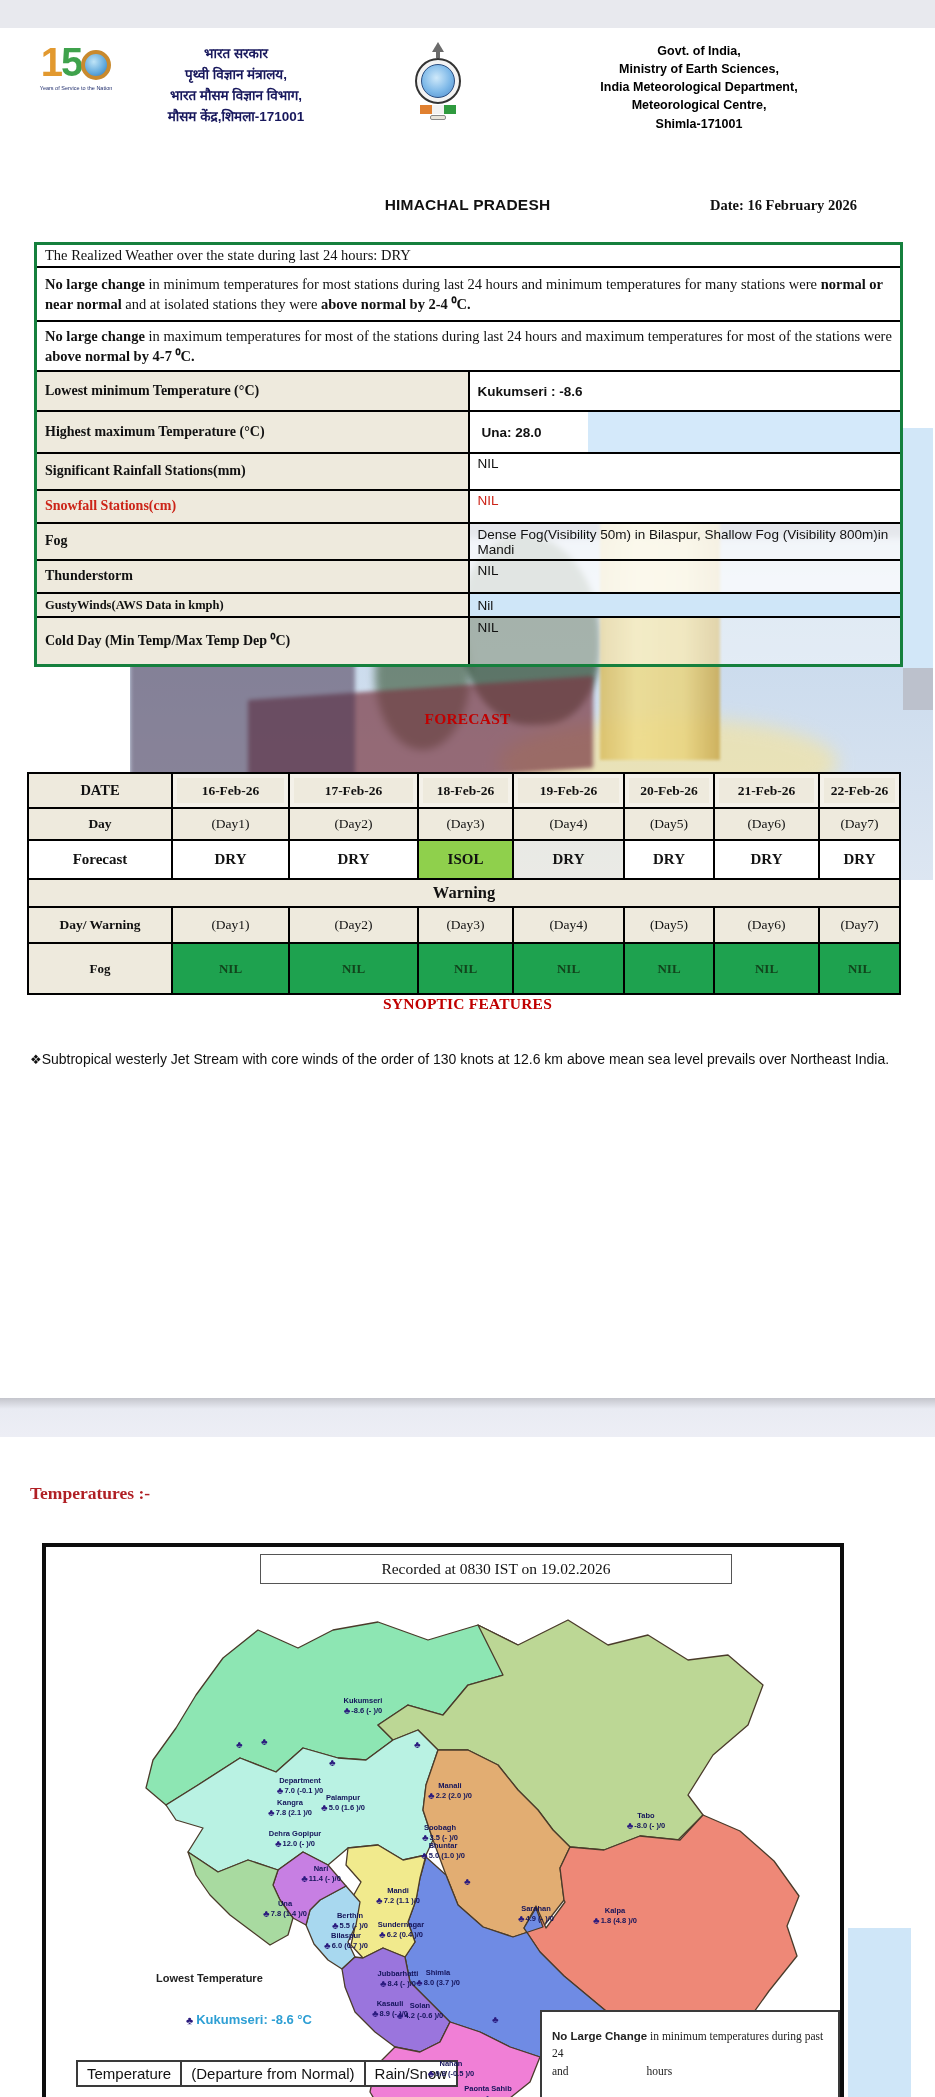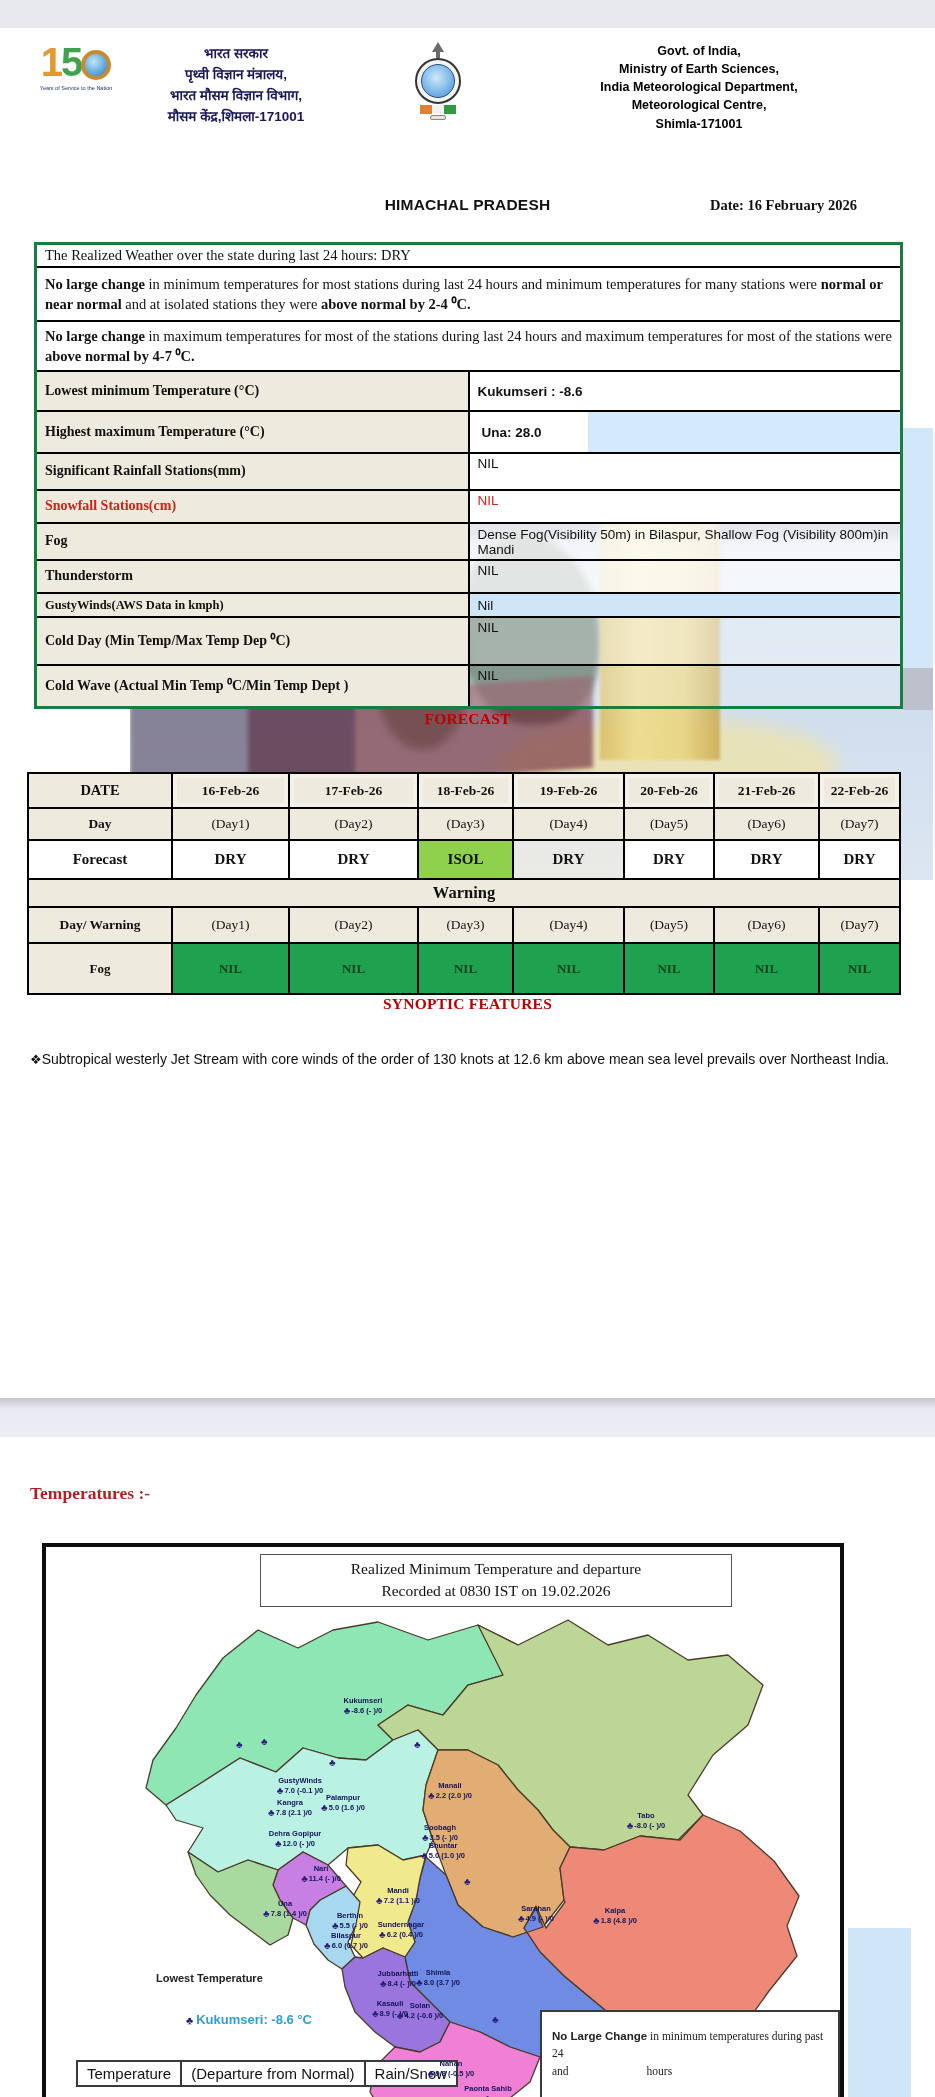--- a/index.html
+++ b/index.html
@@ -226,24 +226,20 @@
     <tr class="semi" style="height:33px;">
           <td class="lbl">Thunderstorm</td>
           <td class="val" style="vertical-align:top;">NIL</td>
         </tr>
     <tr class="gusty" style="height:24px;">
           <td class="lbl">GustyWinds(AWS Data in kmph)</td>
           <td class="val">Nil</td>
         </tr>
     <tr class="coldday" style="height:48px;">
           <td class="lbl">Cold Day (Min Temp/Max Temp Dep ⁰C)</td>
-          <td class="val" style="vertical-align:top;">NIL</td>
-        </tr>
-    <tr class="coldwave" style="height:42px;">
-          <td class="lbl">Cold Wave (Actual Min Temp ⁰C/Min Temp Dept )</td>
           <td class="val" style="vertical-align:top;">NIL</td>
         </tr>
   </tbody>
     </table>
 
   <div class="abs red-head z1" style="top:710px;">FORECAST</div>
   <table class="fc abs z1">
     <colgroup>
         <col style="width:144px">
         <col style="width:117px">
@@ -313,21 +309,20 @@
 
   <div class="abs red-head z1" style="top:995px;">SYNOPTIC FEATURES</div>
   <div class="abs synoptic z1">
     <div><span class="bullet">❖</span><span>Subtropical westerly Jet Stream with core winds of the order of 130 knots at 12.6 km above mean sea level prevails over Northeast India.</span></div>
   </div>
 
   <div class="abs temps-head z1">Temperatures :-</div>
 
   <div class="abs mapbox z1">
     <div class="maptitle">
-      <div>Realized Minimum Temperature and departure</div>
       <div>Recorded at 0830 IST on 19.02.2026</div>
     </div>
     <div class="maparea">
       <svg width="790" height="570" viewBox="0 0 790 570">
         <g stroke="#4a3b2a" stroke-width="1.3" stroke-linejoin="round">
           <polygon fill="#8de6b3" points="210,30 250,48 285,30 330,22 380,40 430,25 470,45 455,75 420,85 395,115 360,105 330,125 345,140 318,160 290,158 255,148 228,172 192,158 150,185 118,205 98,188 105,160 128,128 148,95 175,58"></polygon>
           <polygon fill="#bcd795" points="430,25 470,45 520,20 560,45 600,35 640,60 680,55 715,85 700,125 665,155 640,195 655,215 630,240 592,236 556,250 522,247 505,230 490,210 470,190 450,165 420,150 390,150 370,130 345,140 330,125 360,105 395,115 420,85 455,75"></polygon>
           <polygon fill="#b9f2e3" points="118,205 150,185 192,158 228,172 255,148 290,158 318,160 345,140 370,130 390,150 378,185 375,210 385,240 378,255 355,260 330,245 300,248 280,265 255,252 230,270 200,260 170,272 140,252 155,228 128,220"></polygon>
           <polygon fill="#e2ad72" points="390,150 420,150 450,165 470,190 490,210 505,230 522,247 512,268 516,300 495,327 465,337 435,327 410,305 398,275 385,240 375,210 378,185"></polygon>
           <polygon fill="#ee8877" points="512,268 522,247 556,250 592,236 632,240 655,215 692,231 726,261 751,296 739,326 749,356 721,391 696,426 666,456 636,471 606,451 576,426 546,401 516,376 492,352 476,328 488,306 498,328 517,302 516,300"></polygon>
@@ -355,21 +350,21 @@
         </div>
       <div class="station" style="left: 315px; top: 96px;">
             <div>Kukumseri</div>
             <div><span class="mk">♣</span>-8.6 (- )/0</div>
           </div>
           <div class="station" style="left: 598px; top: 211px;">
             <div>Tabo</div>
             <div><span class="mk">♣</span>-8.0 (- )/0</div>
           </div>
           <div class="station" style="left: 252px; top: 176px;">
-            <div>GustyWinds</div>
+            <div>Department</div>
             <div><span class="mk">♣</span>7.0 (-0.1 )/0</div>
           </div>
           <div class="station" style="left: 242px; top: 198px;">
             <div>Kangra</div>
             <div><span class="mk">♣</span>7.8 (2.1 )/0</div>
           </div>
           <div class="station" style="left: 295px; top: 193px;">
             <div>Palampur</div>
             <div><span class="mk">♣</span>5.0 (1.6 )/0</div>
           </div>

